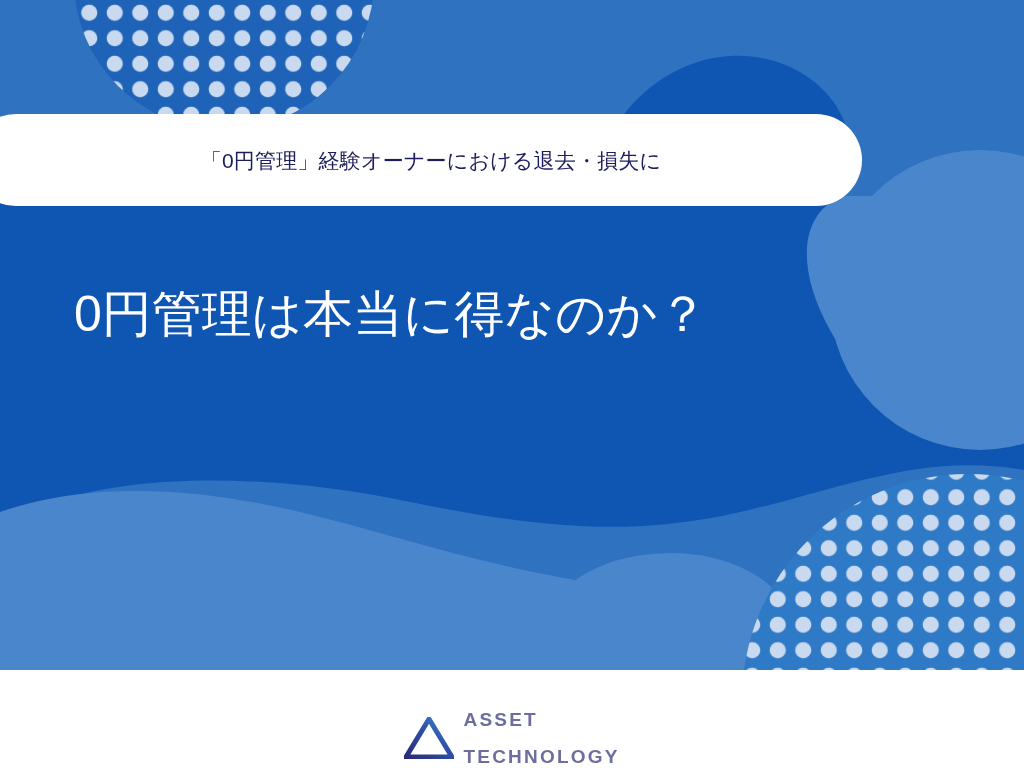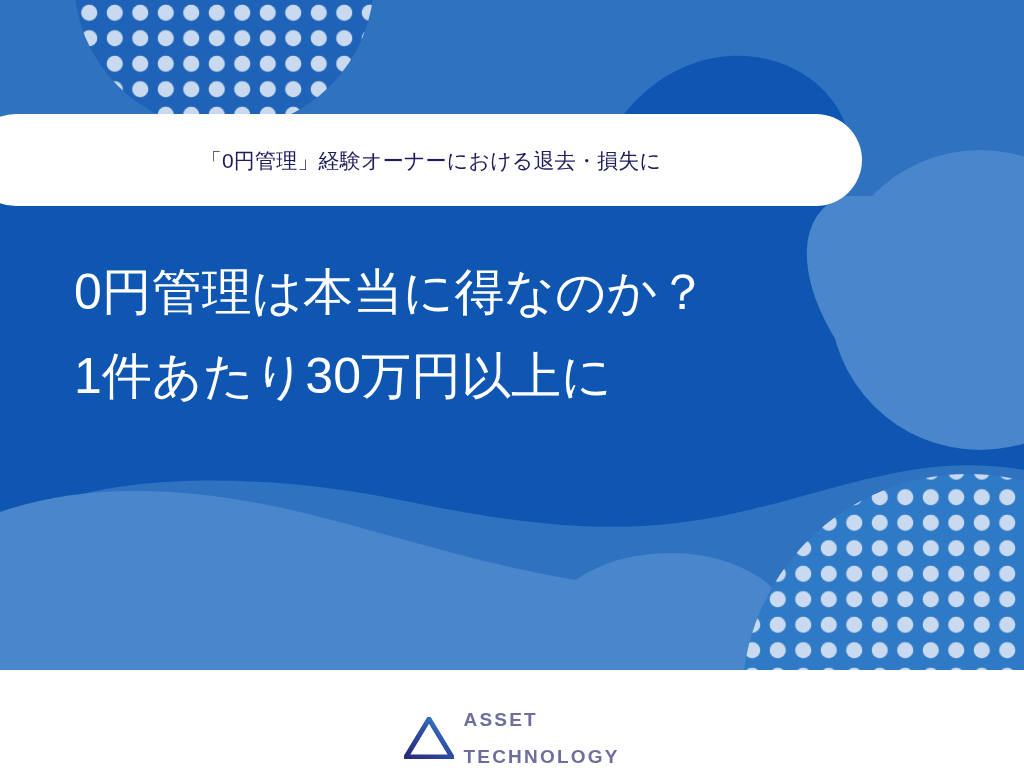--- a/index.html
+++ b/index.html
@@ -62,21 +62,21 @@
     line-height: 31px;
     letter-spacing: 0.2px;
     white-space: nowrap;
     font-weight: 400;
   }
 
   
   .headline {
     position: absolute;
     left: 74px;
-    top: 250px;
+    top: 272px;
     width: 900px;
   }
   .headline-line {
     color: #ffffff;
     font-size: 50px;
     line-height: 84px;
     letter-spacing: 0px;
     white-space: nowrap;
     font-weight: 400;
   }
@@ -177,21 +177,20 @@
       </g>
     </svg>
   </div>
 
   <div class="header-pill">
     <div class="header-line">「0円管理」経験オーナーにおける退去・損失に</div>
   </div>
 
   <div class="headline">
     <div class="headline-line">0円管理は本当に得なのか？</div>
-    <div class="headline-line">1件あたり30万円以上に</div>
   </div>
 
   <div class="footer">
     <div class="logo">
       <svg class="logo-mark" width="50" height="42" viewBox="0 0 50 42" xmlns="http://www.w3.org/2000/svg">
         <defs>
           <linearGradient id="triGrad" x1="0" y1="1" x2="1" y2="0">
             <stop offset="0%" stop-color="#2a2a78"></stop>
             <stop offset="55%" stop-color="#2f4fa8"></stop>
             <stop offset="100%" stop-color="#3a8fd4"></stop>

